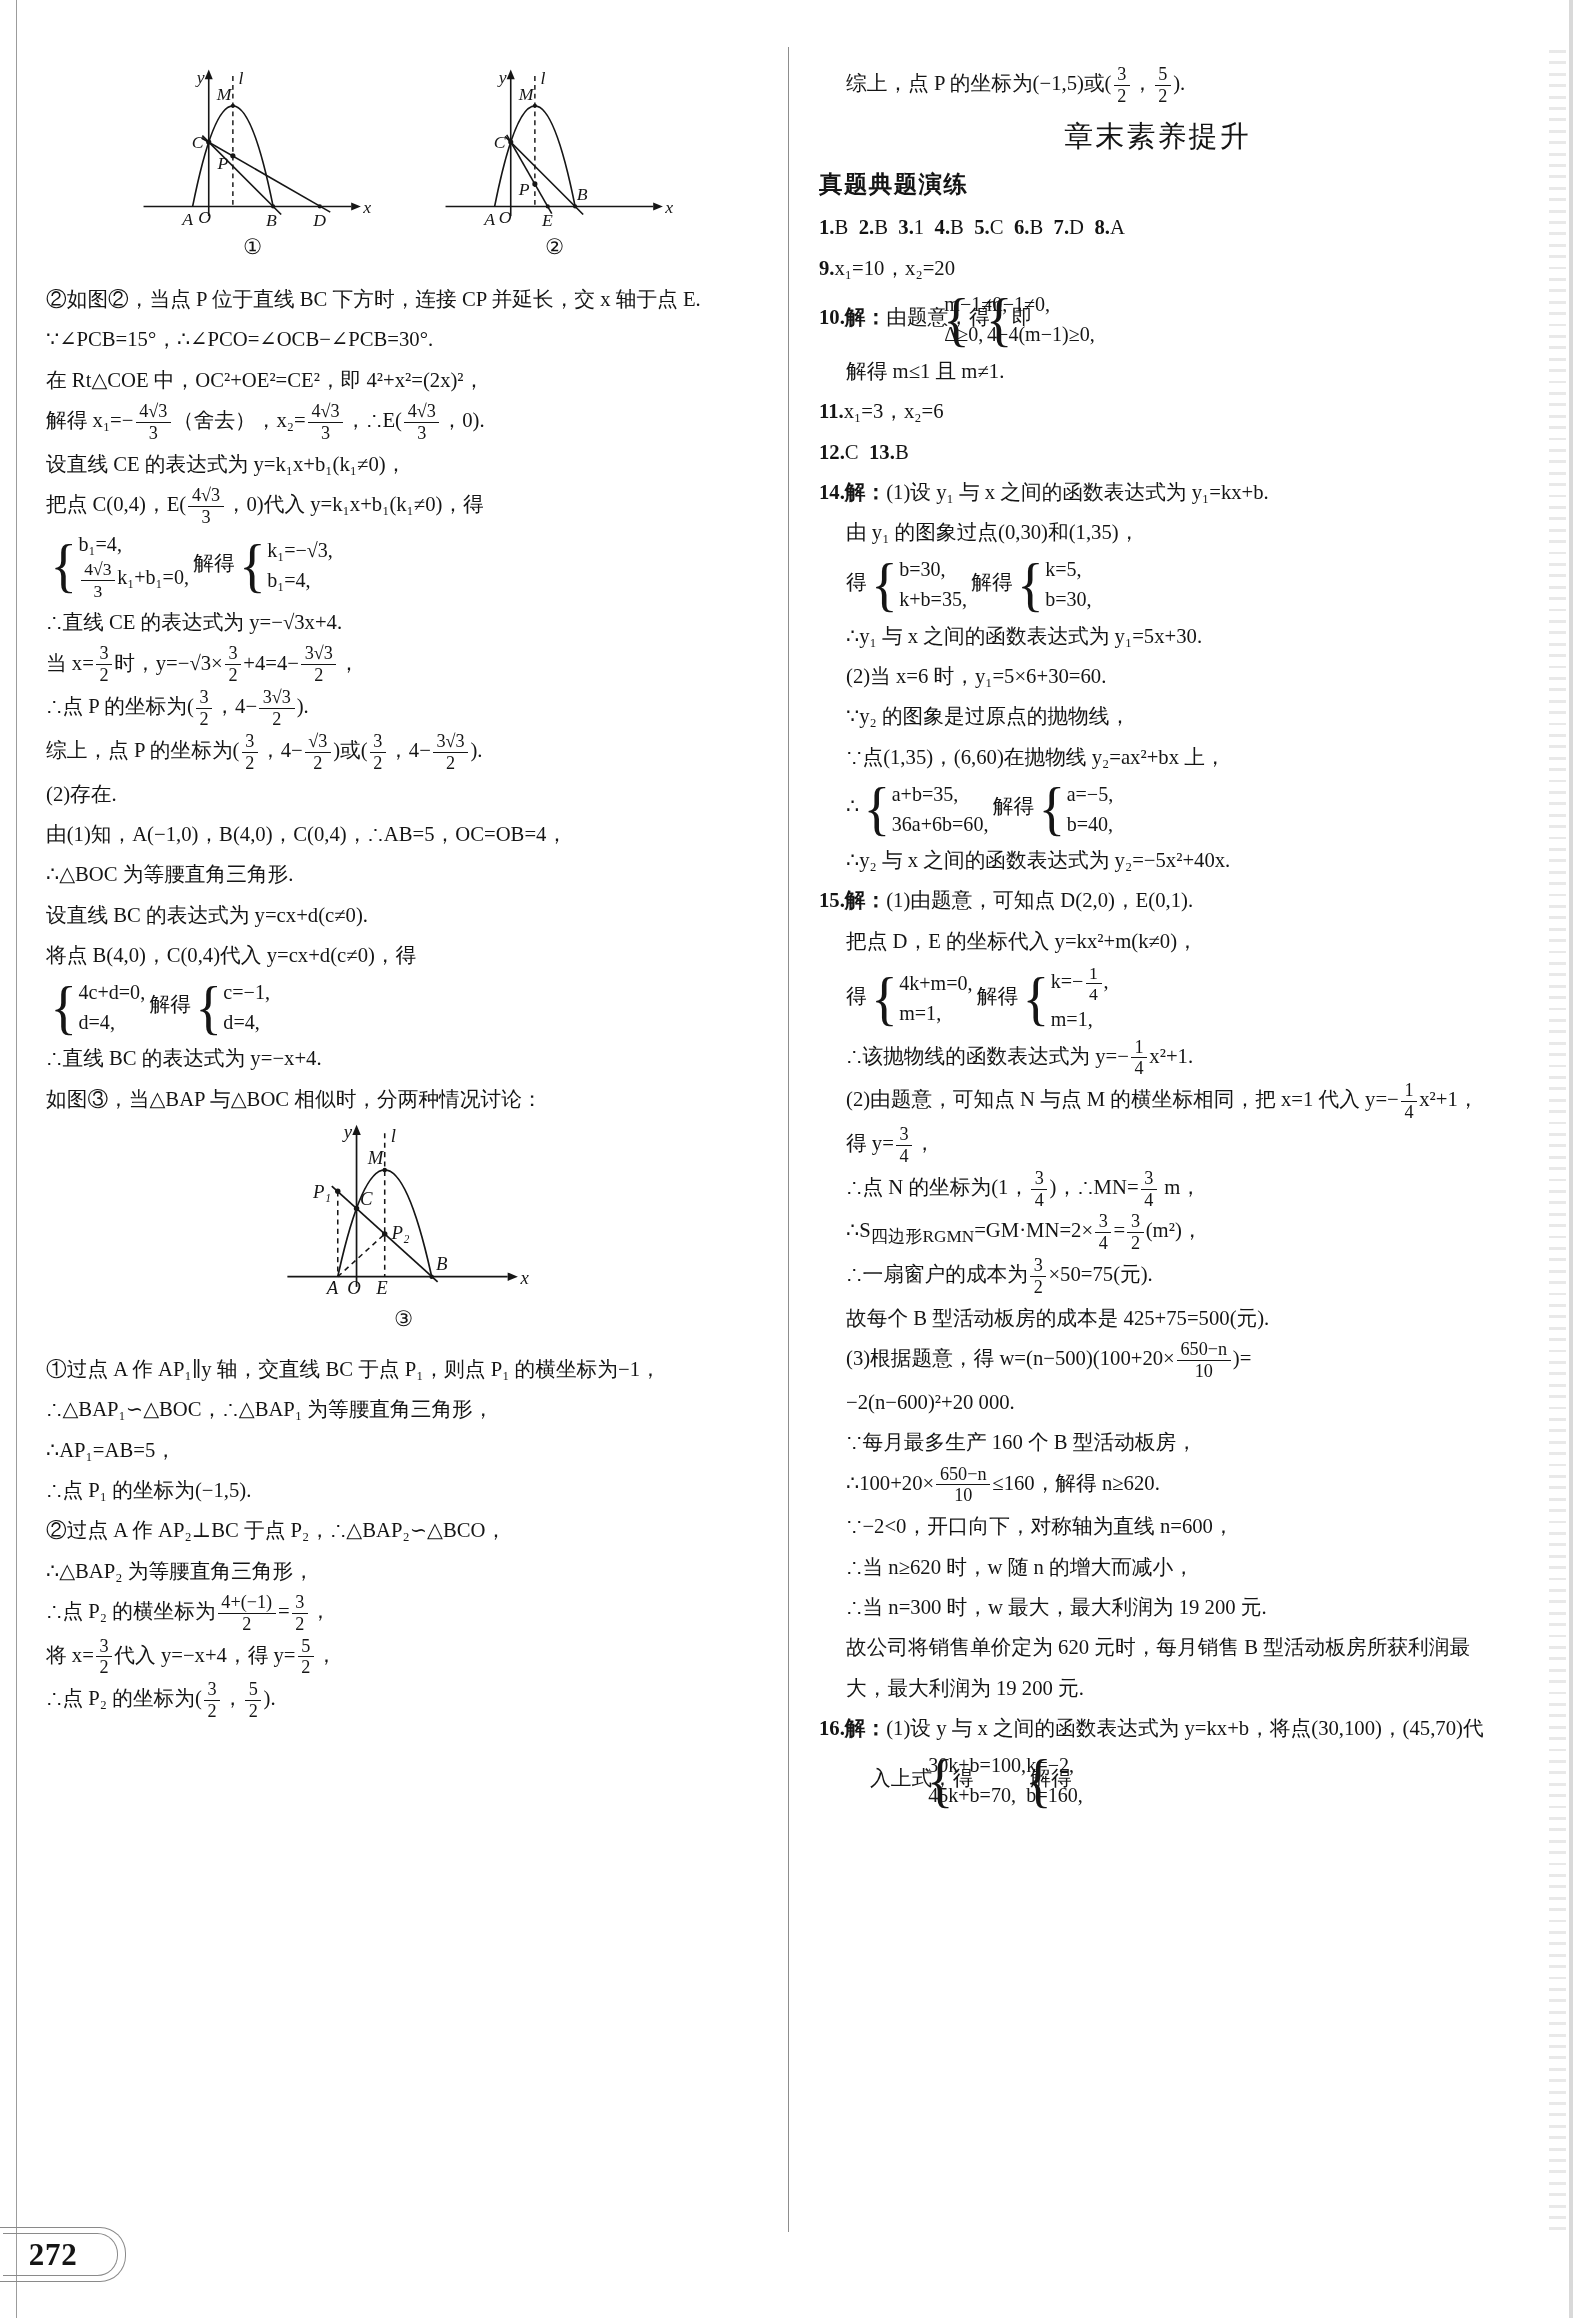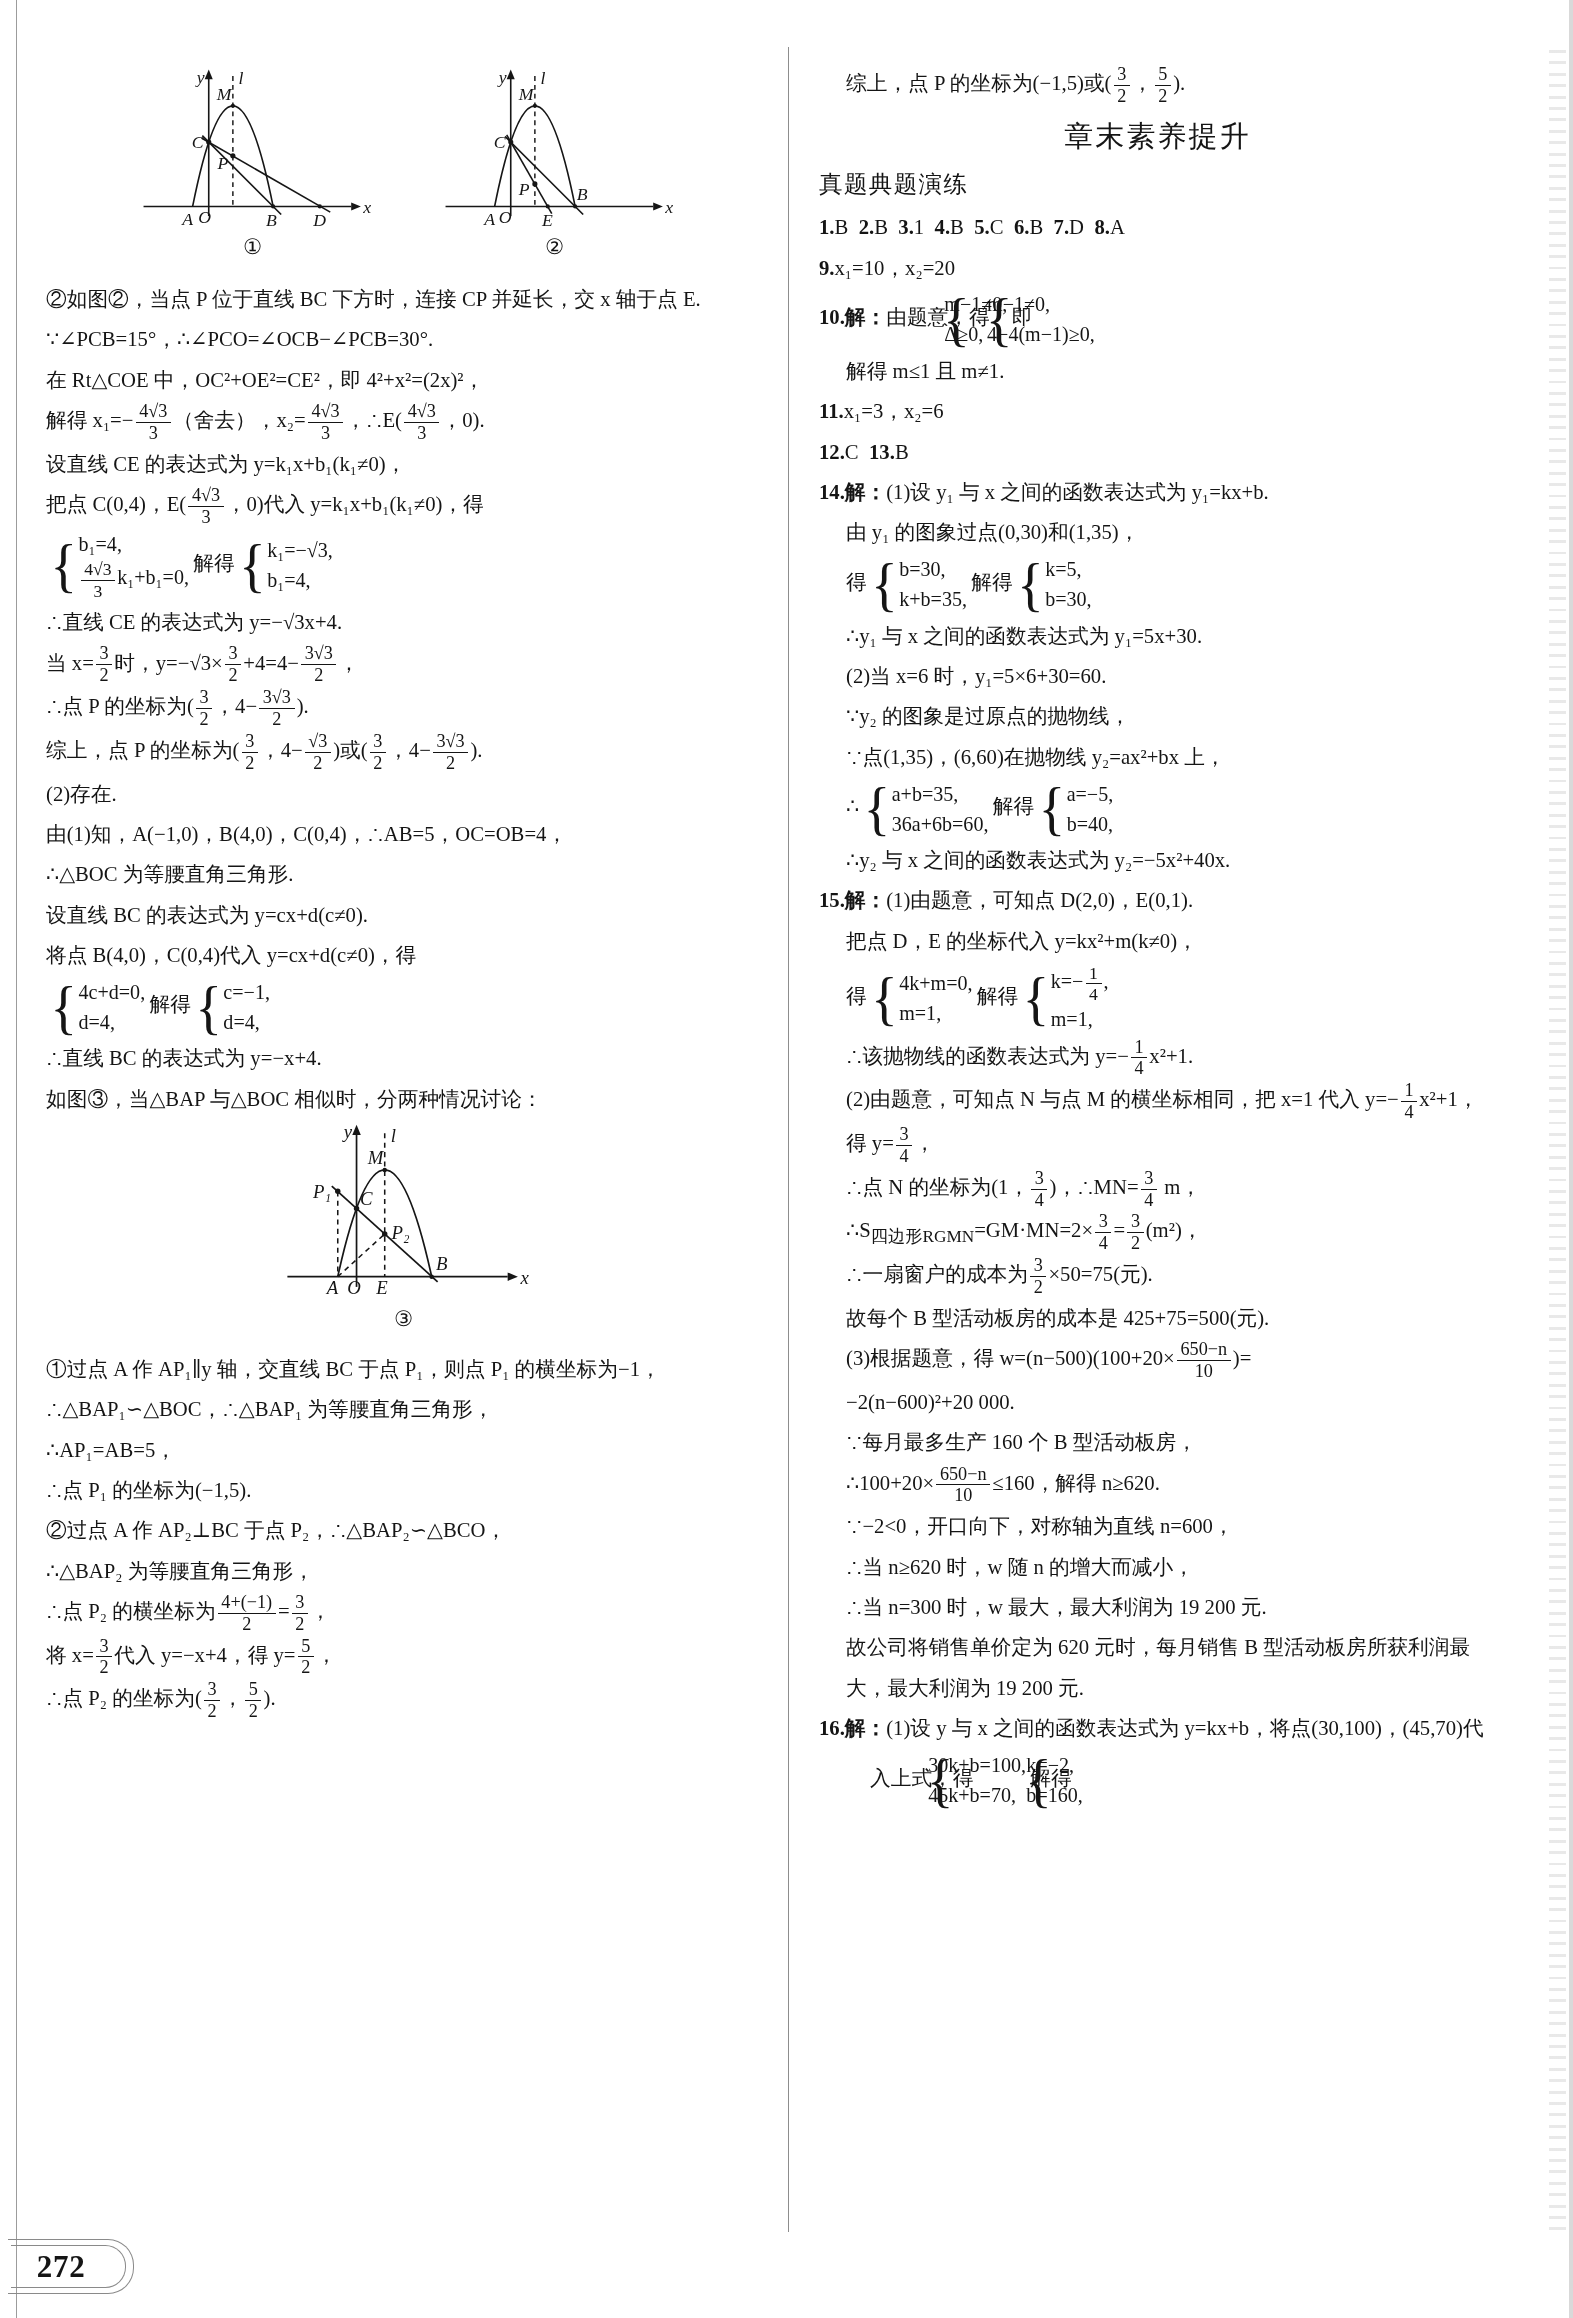--- a/index.html
+++ b/index.html
@@ -35,25 +35,25 @@
   svg{display:block;}
   .axis,.curve,.sline{stroke:#161616;stroke-width:2;fill:none;}
   .dash{stroke:#161616;stroke-width:1.8;fill:none;stroke-dasharray:6 5;}
   .flbl{font-family:"Liberation Serif","DejaVu Serif",serif;font-style:italic;
         font-size:22px;fill:#161616;}
   .dot{fill:#161616;stroke:none;}
   .ah{fill:#161616;stroke:none;}
   
   .section-title{font-size:29px;font-weight:normal;text-align:center;letter-spacing:2.1px;
                  margin:10px 0 11.4px 0;}
-  .banner{font-size:23.5px;font-weight:normal;letter-spacing:1.4px;margin:1.4px 0 7.1px 0;}
-  
-  .pagenum-outer{position:absolute;left:0;bottom:25px;width:125px;height:53px;
+  .banner{font-size:23.5px;font-weight:bold;letter-spacing:1.4px;margin:1.4px 0 7.1px 0;}
+  
+  .pagenum-outer{position:absolute;left:0;bottom:37px;width:125px;height:53px;
                  border:1.4px solid #8a8a8a;border-left:none;border-radius:0 26px 26px 0;
-                 display:flex;align-items:center;justify-content:center;margin-left:8px;}
+                 display:flex;align-items:center;justify-content:center;}
   .pagenum-inner{width:114px;height:41px;border:1.4px solid #8a8a8a;border-left:none;
                  border-radius:0 20.7px 20.7px 0;display:flex;align-items:center;
                  margin-right:4.3px;}
   .pagenum-text{font-size:31px;font-weight:bold;padding-left:26px;letter-spacing:0.7px;}
 </style>
 </head>
 <body>
 
 <div class="page">
   <div class="spine"></div>

